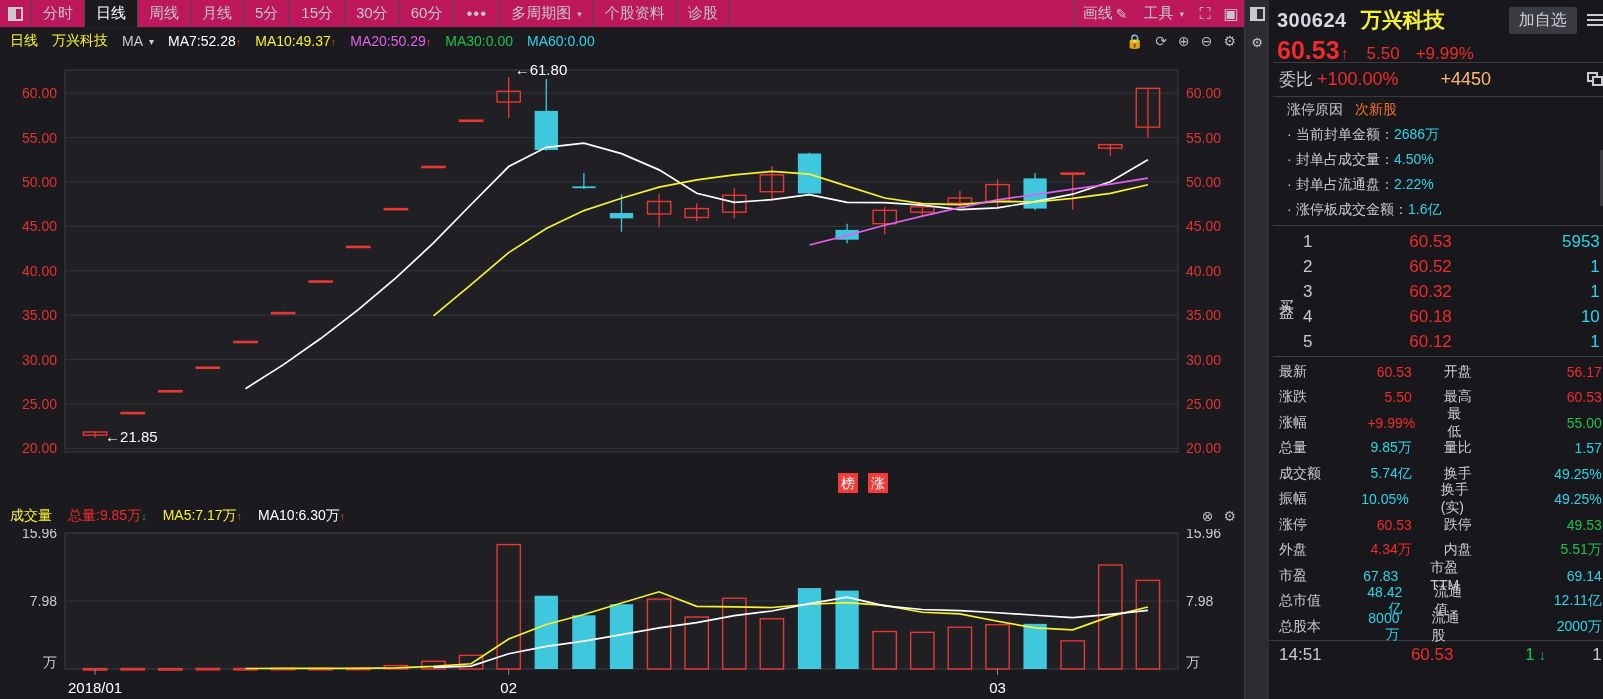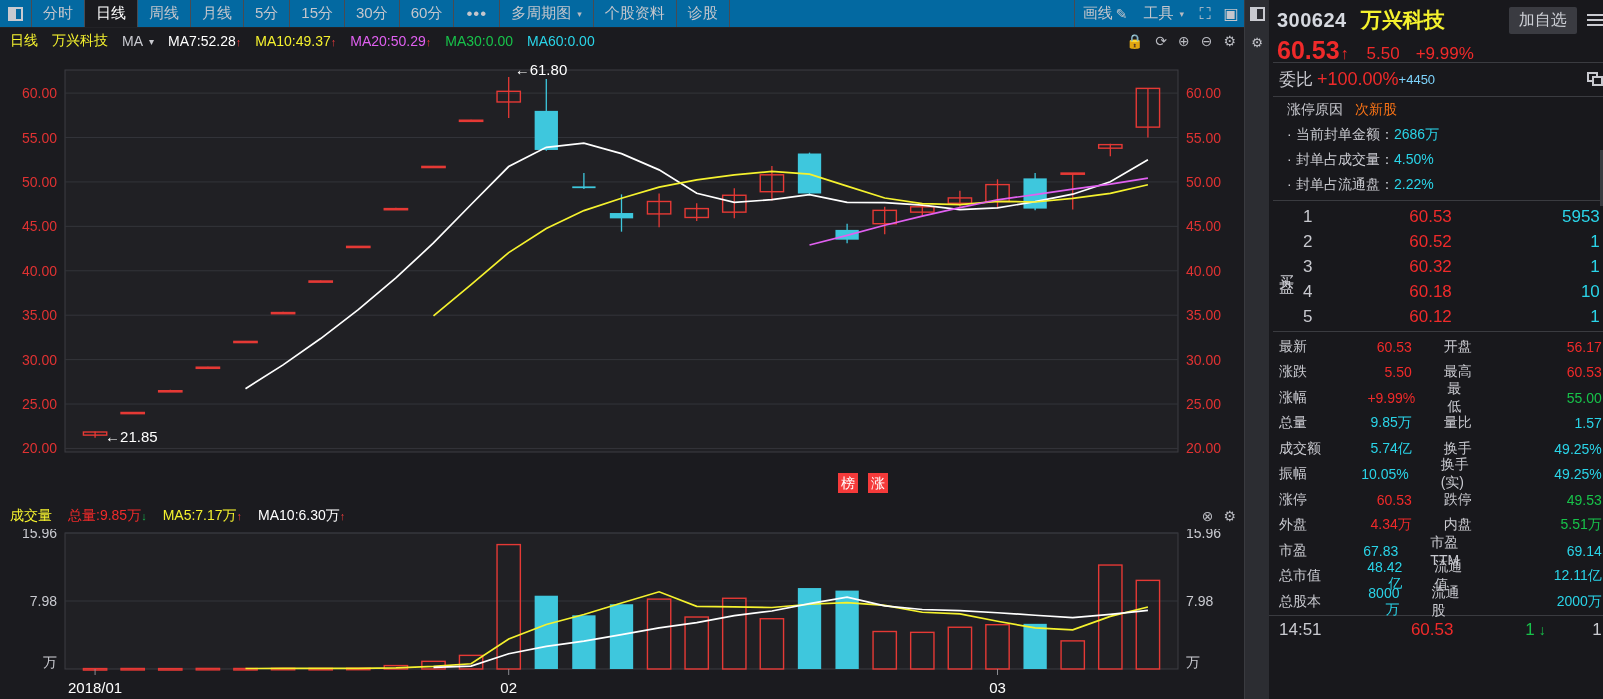--- a/index.html
+++ b/index.html
@@ -11,21 +11,21 @@
     color:#d8d8dc;
   }
   .app { position:relative; width:1603px; height:699px; display:flex; }
 
   
   .left { width:1244px; height:699px; position:relative; background:#1b1b1f; }
 
   
   .toolbar {
     height:28px; display:flex; align-items:stretch;
-    background:#0369a1; border-bottom:1px solid #222226;
+    background:#be185d; border-bottom:1px solid #222226;
   }
   .tb-icon {
     width:32px; display:flex; align-items:center; justify-content:center;
     border-right:1px solid #4a4b51;
   }
   .panel-glyph { width:15px; height:14px; border:2px solid #c9cad0; display:flex; }
   .panel-glyph i { display:block; width:50%; height:100%; background:#c9cad0; }
   .tb-item {
     padding:0 11px; display:flex; align-items:center; justify-content:center;
     font-size:15px; color:#c5c6cc; border-right:1px solid #4a4b51;
@@ -96,21 +96,21 @@
   .stk-price { font-size:25px; font-weight:bold; color:#f02a2a; }
   .stk-arrow { color:#f02a2a; font-size:16px; margin-left:1px; }
   .stk-chg { font-size:17px; color:#f02a2a; margin-left:18px; }
   .stk-pct { font-size:17px; color:#f02a2a; margin-left:16px; }
 
   .hr { height:1px; background:#3a3b40; margin:0 4px; }
 
   .weibi { height:33px; display:flex; align-items:center; padding:0 10px; }
   .weibi .lbl { font-size:17px; color:#c9cad0; }
   .weibi .v1 { font-size:18px; color:#f02a2a; margin-left:4px; }
-  .weibi .v2 { font-size:13px; color:#7dd3fc; }
+  .weibi .v2 { font-size:18px; color:#fdba74; margin-left:42px; }
   .copy-ico { margin-left:auto; width:17px; height:15px; position:relative; }
   .copy-ico b { position:absolute; display:block; border:2px solid #c9cad0; }
   .copy-ico b.a { width:11px; height:10px; left:0; top:0; }
   .copy-ico b.b { width:11px; height:10px; left:5px; top:4px; background:#18181c; }
 
   .reason { padding:4px 10px 3px 18px; }
   .reason .top { display:flex; align-items:baseline; margin-bottom:3px; }
   .reason .rlbl { font-size:14px; color:#c9cad0; }
   .reason .rval { font-size:14px; color:#f97316; margin-left:12px; }
   .reason ul { list-style:none; }
@@ -417,20 +417,21 @@
 
       <div class="reason">
         <div class="top">
           <span class="rlbl">涨停原因</span>
           <span class="rval">次新股</span>
         </div>
         <ul>
           <li><span>当前封单金额：</span><em>2686万</em></li>
           <li><span>封单占成交量：</span><em>4.50%</em></li>
           <li><span>封单占流通盘：</span><em>2.22%</em></li>
+          <li><span>涨停板成交金额：</span><em>1.6亿</em></li>
         </ul>
       </div>
       <div class="chev">›</div>
       <div class="hr"></div>
 
       <div class="book">
         <div class="book-label">买盘</div>
         <div class="book-rows">
           <div class="book-row">
             <span class="n">1</span>

